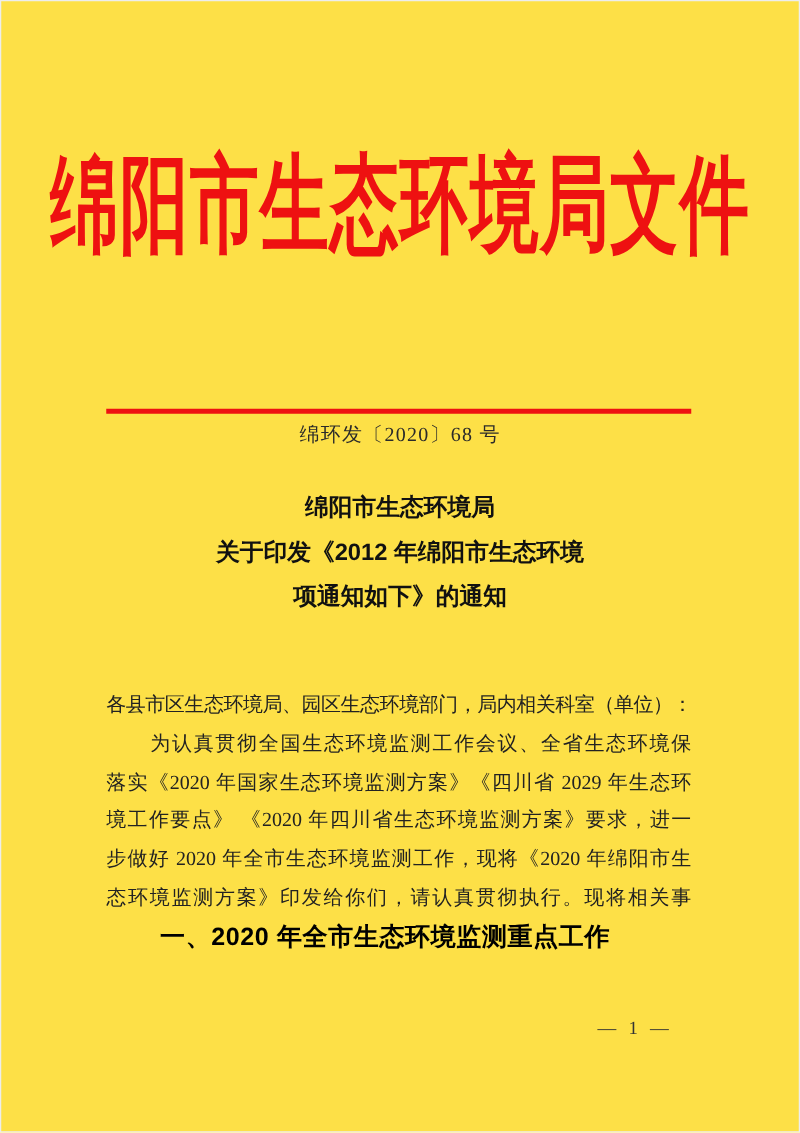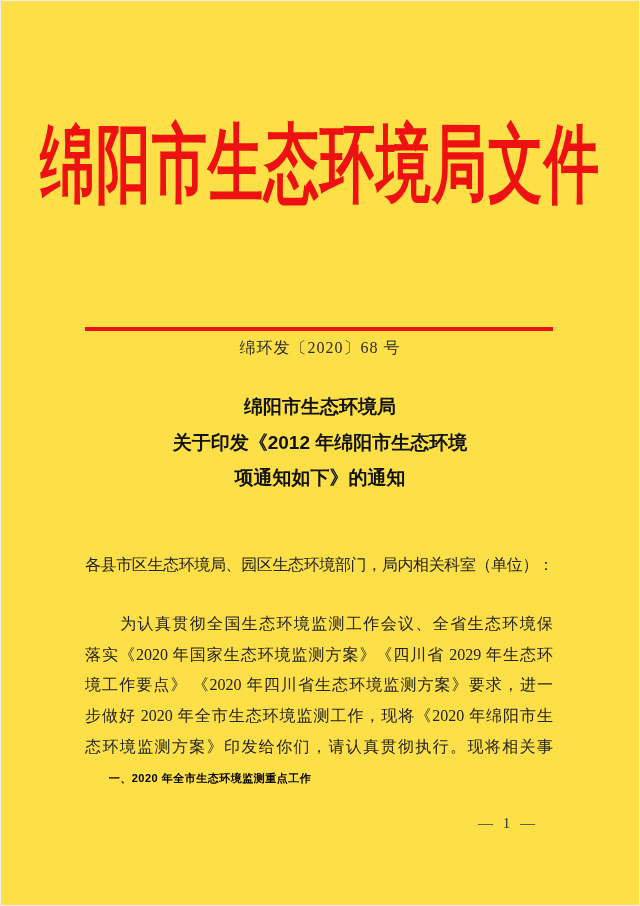--- a/index.html
+++ b/index.html
@@ -80,25 +80,25 @@
     font-size: 16px;
     line-height: 30.75px;
     color: #222222;
   }
   .bl {
     text-align: justify;
     overflow: hidden;
   }
   .bl.full { text-align-last: justify; }
   .bl.tight { letter-spacing: -1px; }
-  .bl.indent { text-indent: 2.2em; margin-top: 28px; }
+  .bl.indent { text-indent: 2.2em; }
   .heading {
     font-family: "Liberation Sans", "DejaVu Sans", sans-serif;
     font-weight: bold;
-    font-size: 11px;
+    font-size: 20px;
     line-height: 30.75px;
     color: #000000;
     text-indent: 2.15em;
     letter-spacing: 0.5px;
   }
   
   .page-number {
     position: absolute;
     top: 815px;
     right: 102px;

